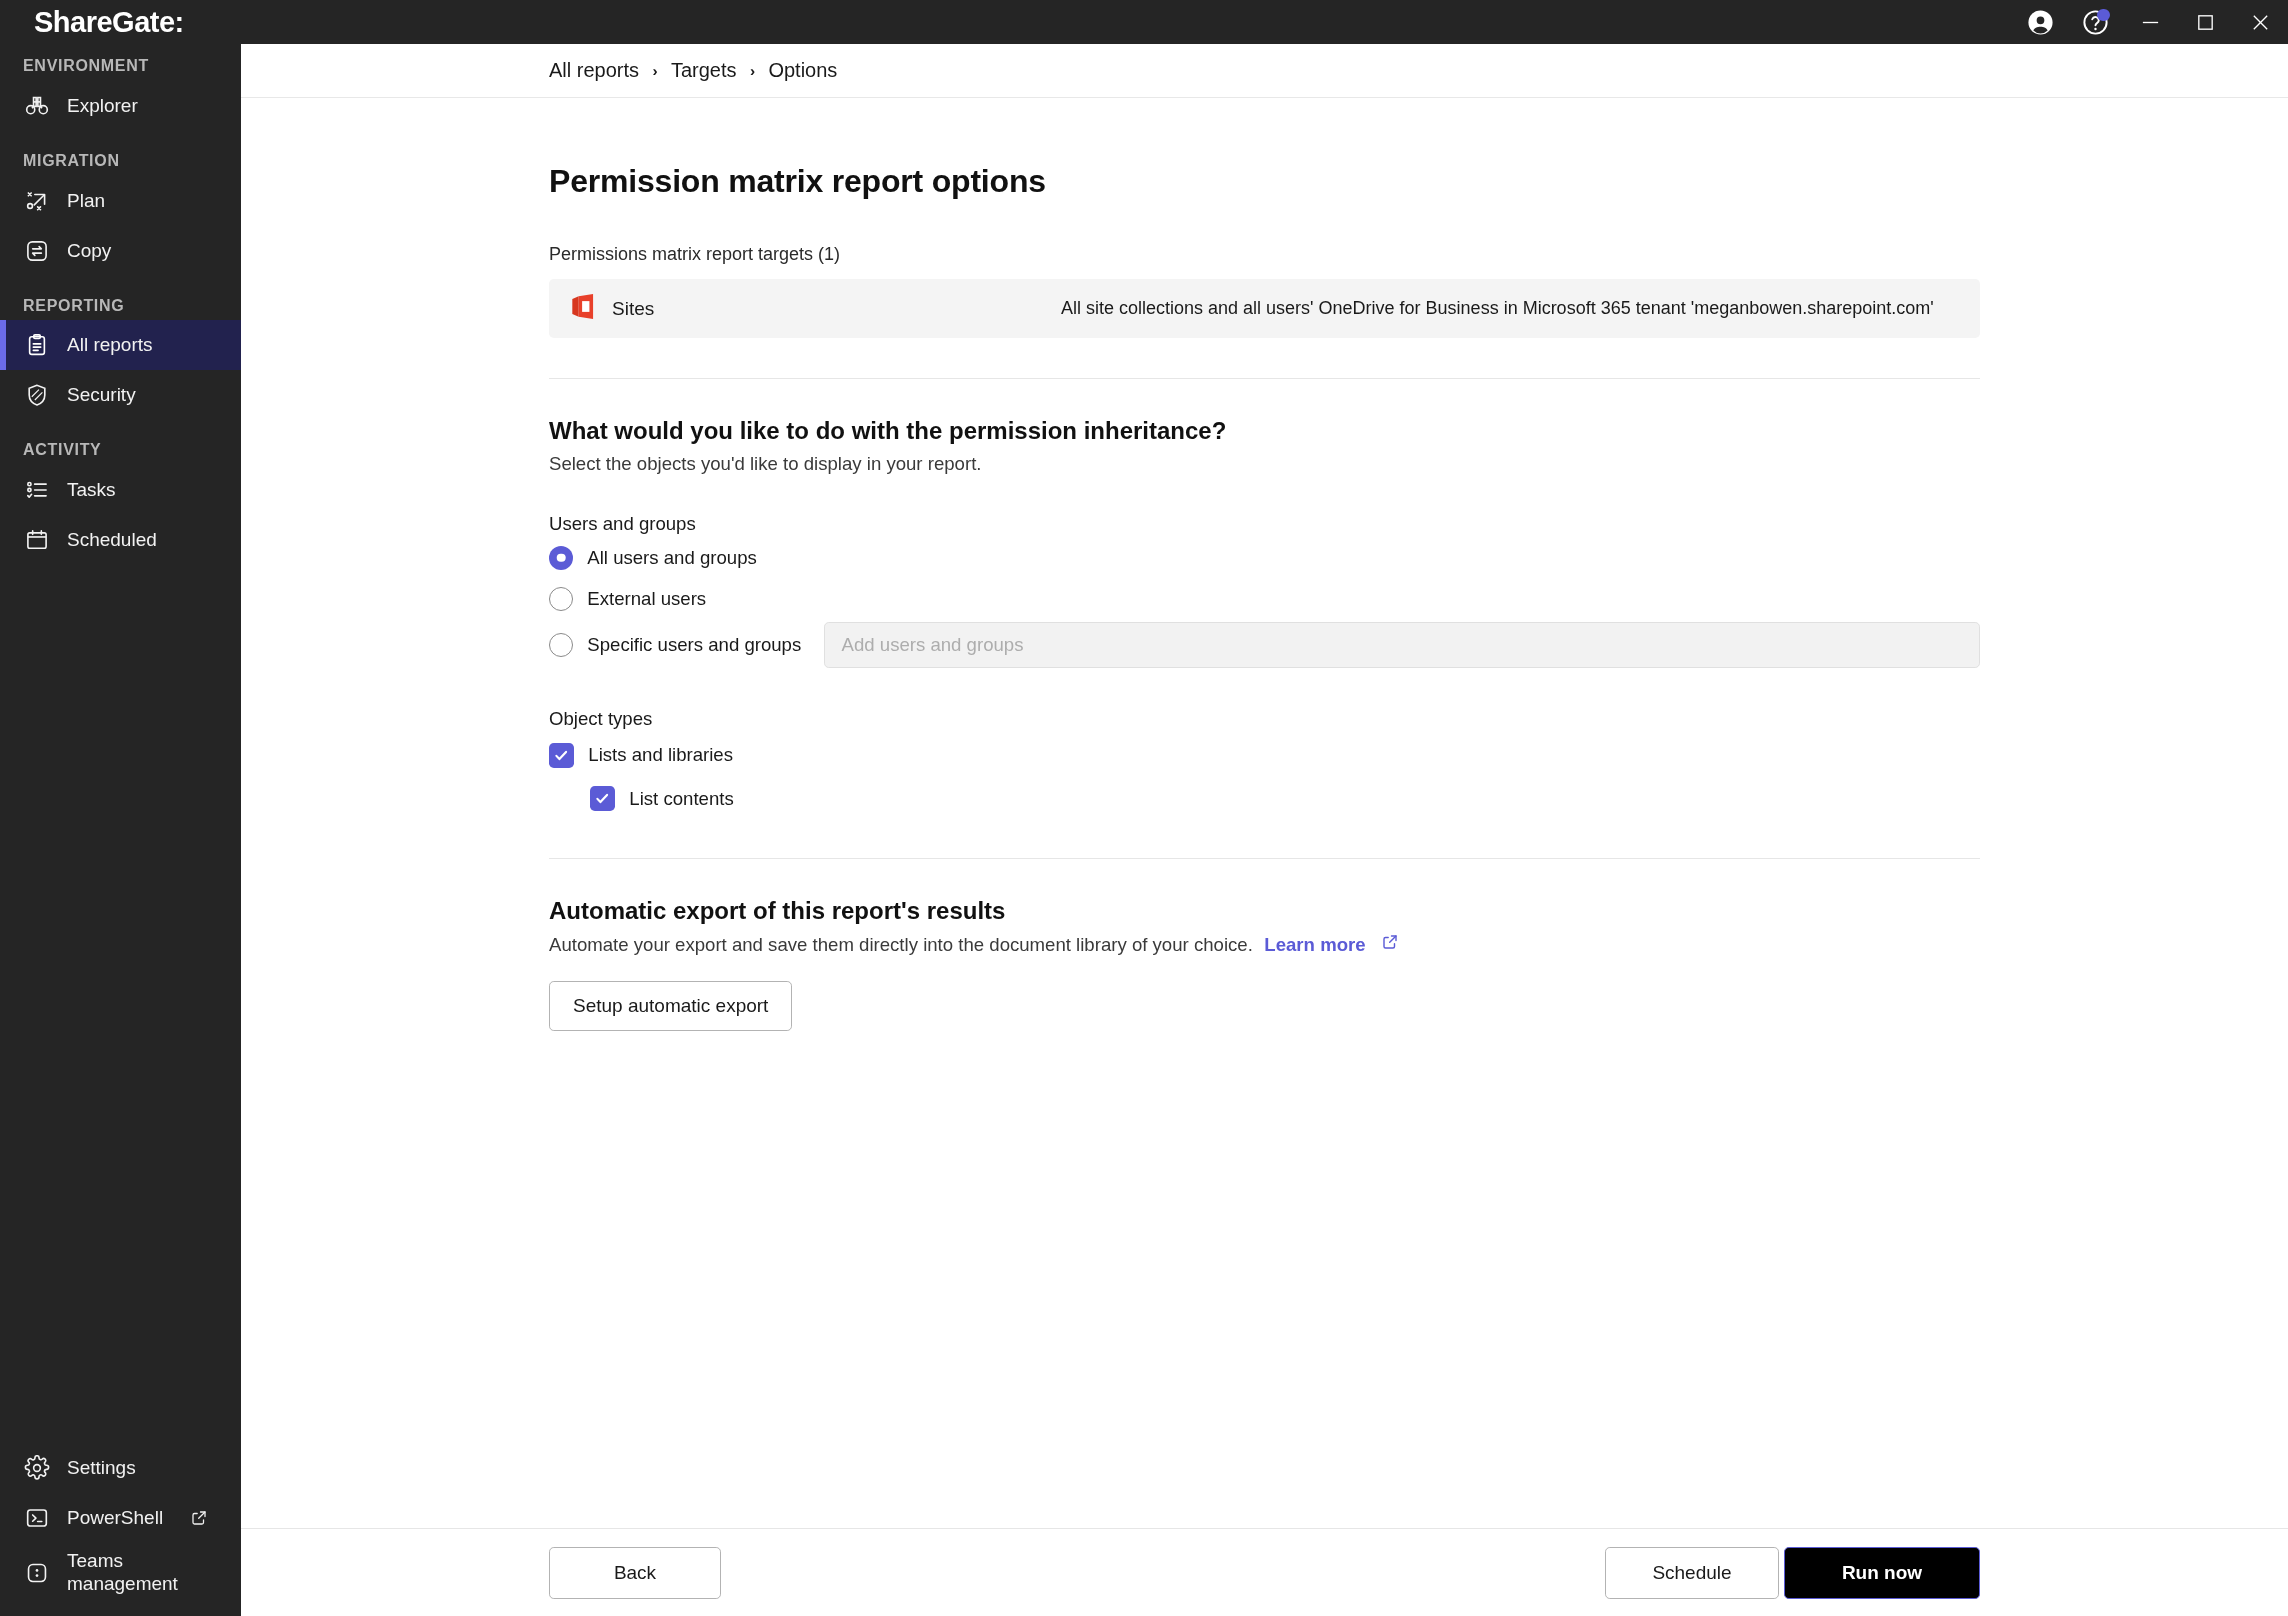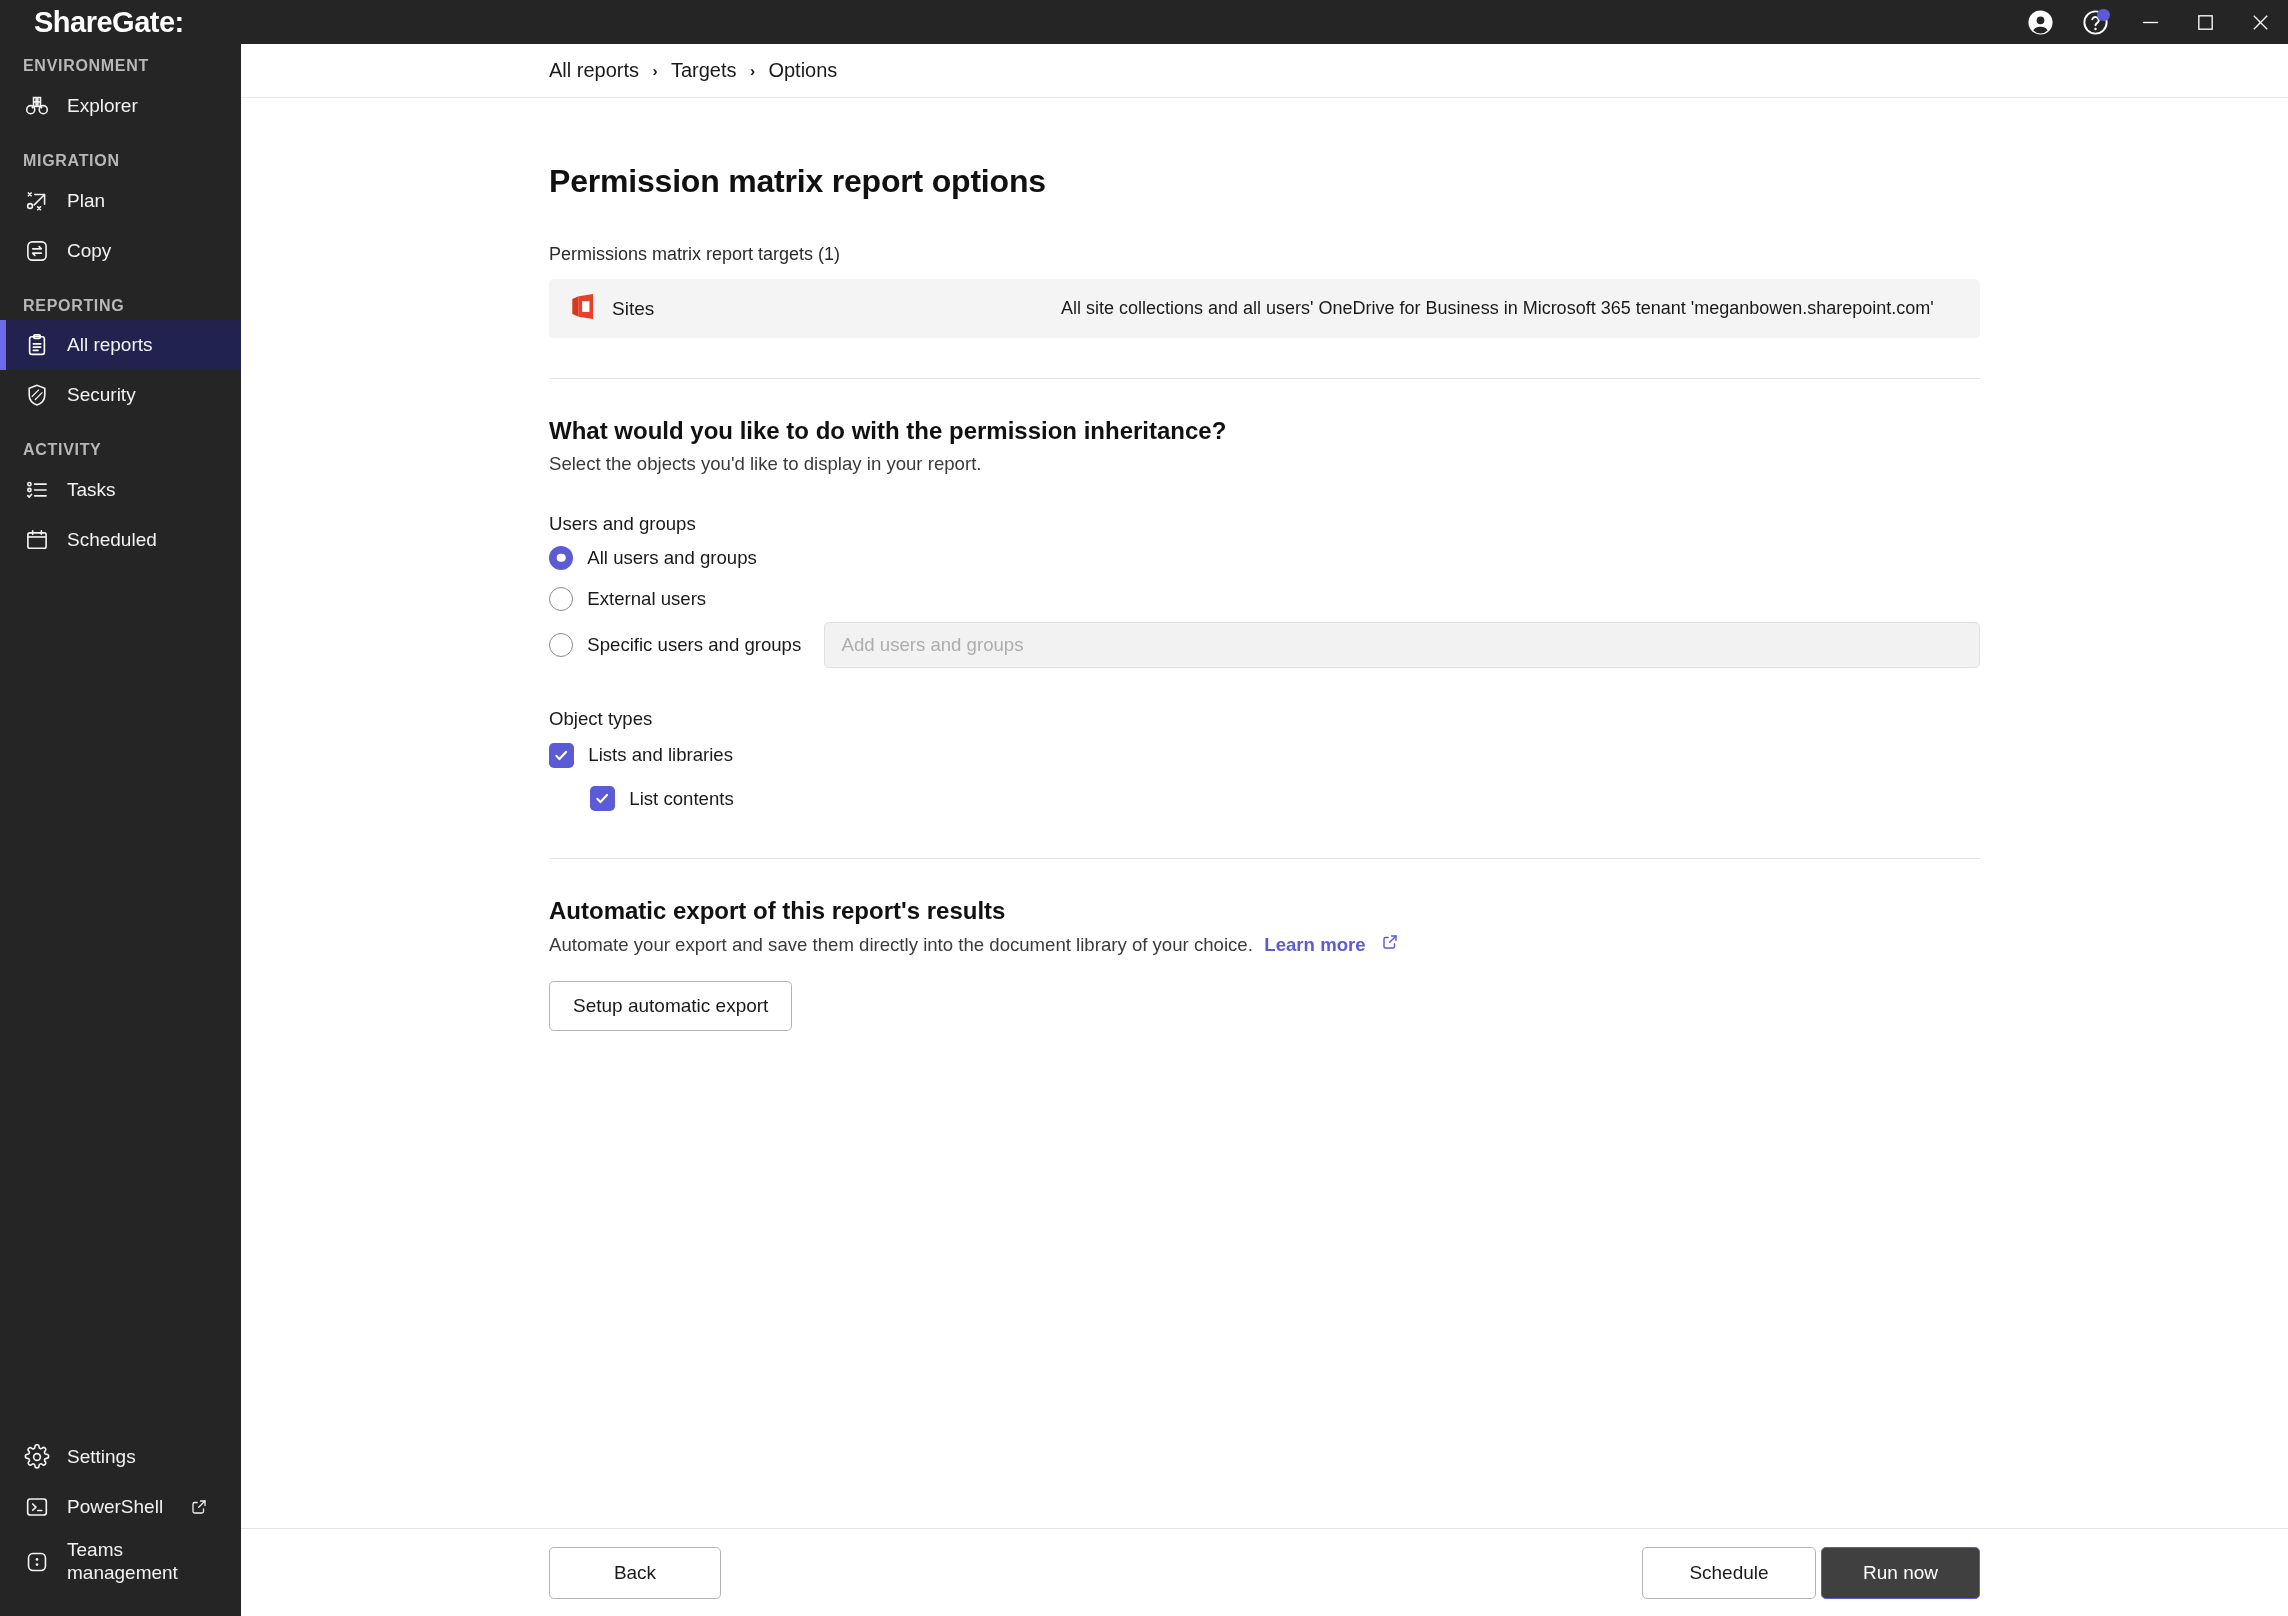--- a/index.html
+++ b/index.html
@@ -33,21 +33,21 @@
 
   
   .body { display: flex; flex: 1 1 auto; min-height: 0; }
 
   
   .sidebar {
     width: 241px; flex: 0 0 241px; background: #252525;
     display: flex; flex-direction: column; padding-top: 13.4px;
   }
   .nav-top { flex: 0 0 auto; }
-  .nav-bottom { margin-top: auto; padding-bottom: 25px; }
+  .nav-bottom { margin-top: auto; padding-bottom: 14px; }
   .nav-section {
     color: #b8b8b8; font-size: 16px; font-weight: 700; letter-spacing: 0.7px;
     padding: 0 0 5.7px 23px; margin-top: 21px;
   }
   .nav-section:first-child { margin-top: 0; }
   .nav-item {
     display: flex; align-items: center; gap: 17px;
     height: 50px; padding-left: 23px; color: #f2f2f2;
     font-size: 19px; position: relative; cursor: pointer;
   }
@@ -135,22 +135,22 @@
 
   
   .footer {
     flex: 0 0 88px; height: 88px; border-top: 1px solid #e6e6e6;
     display: flex; align-items: center; padding: 8px 308px;
   }
   .btn-back { height: 52px; width: 172px; }
   .footer-right { margin-left: auto; display: flex; gap: 5px; }
   .btn-schedule { height: 52px; width: 174px; }
   .btn-run {
-    height: 52px; width: 159px; background: #404040; border: 1px solid #5b5bd6;
-    color: #fff; font-weight: 400;
+    height: 52px; width: 196px; background: #000000; border: 1px solid #5b5bd6;
+    color: #fff; font-weight: 700;
   }
 </style>
 </head>
 <body>
 
 <div class="app">
 
   <div class="titlebar">
     <div class="logo">
       <span>ShareGate</span><span class="dots">:</span>

